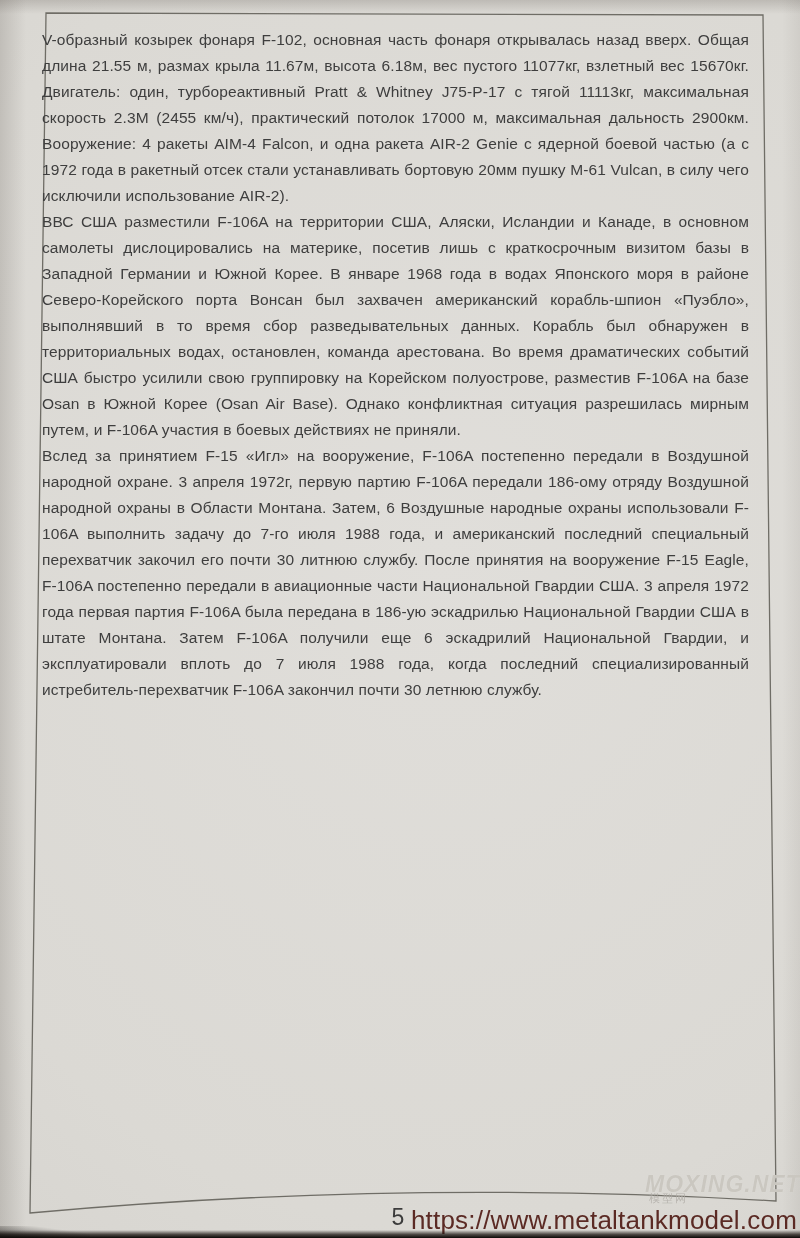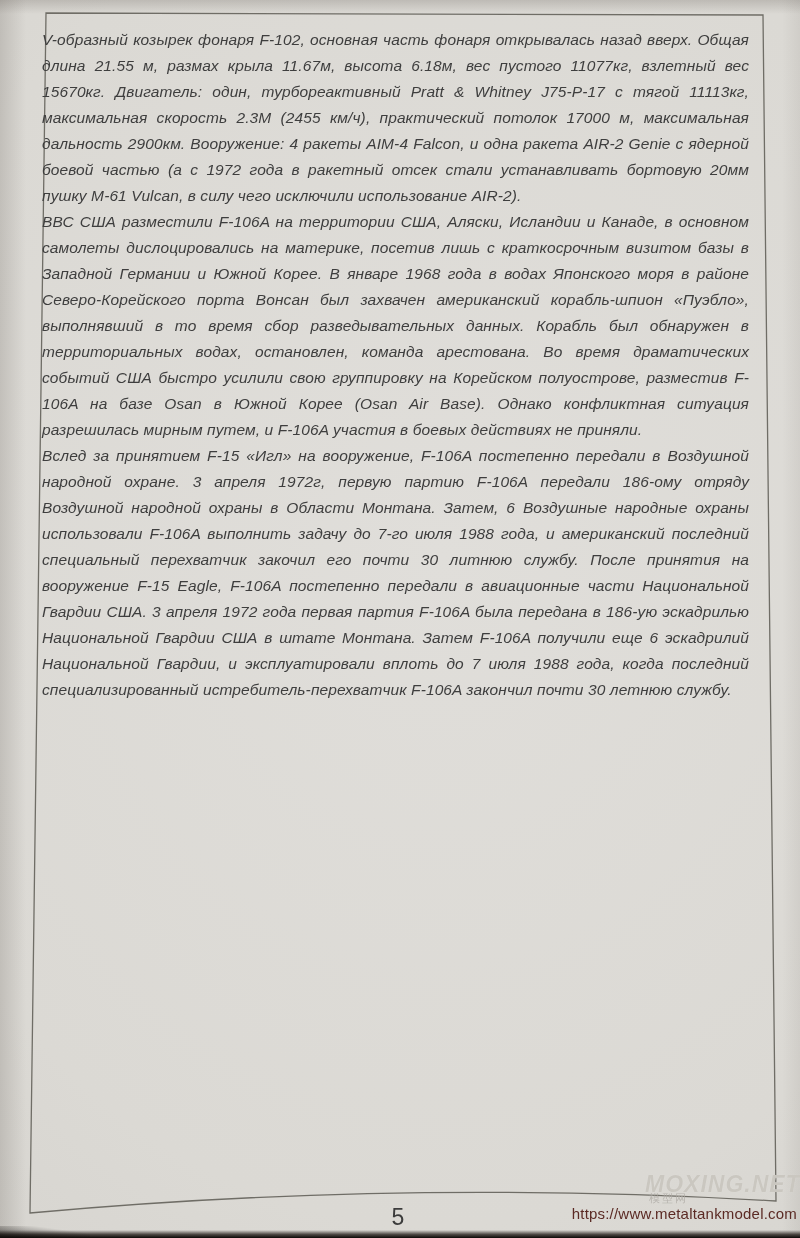--- a/index.html
+++ b/index.html
@@ -19,31 +19,30 @@
   .content{
     position:absolute;left:42px;top:27px;width:707px;
   }
   .content p{
     margin:0;
     text-align:justify;
     font-size:15.5px;
     line-height:26px;
     letter-spacing:0.1px;
     color:var(--ink,#3e3e3e);
-    font-style:italic;
   }
   .page-number{
     position:absolute;left:0;top:1204px;width:796px;
     text-align:center;
     font-size:23px;
     color:#3c3c3c;
   }
   .source-url{
     position:absolute;right:3px;top:1205px;
-    font-size:15px;
+    font-size:26px;
     letter-spacing:0.2px;
     color:var(--url,#5b2a24);
     white-space:nowrap;
   }
   .wm-site{
     position:absolute;left:645px;top:1171px;
     font-size:23px;font-weight:bold;letter-spacing:1px;
     color:var(--wm,#cac7c0);
     text-shadow:0 0 1px rgba(255,255,255,0.35);
     white-space:nowrap;

